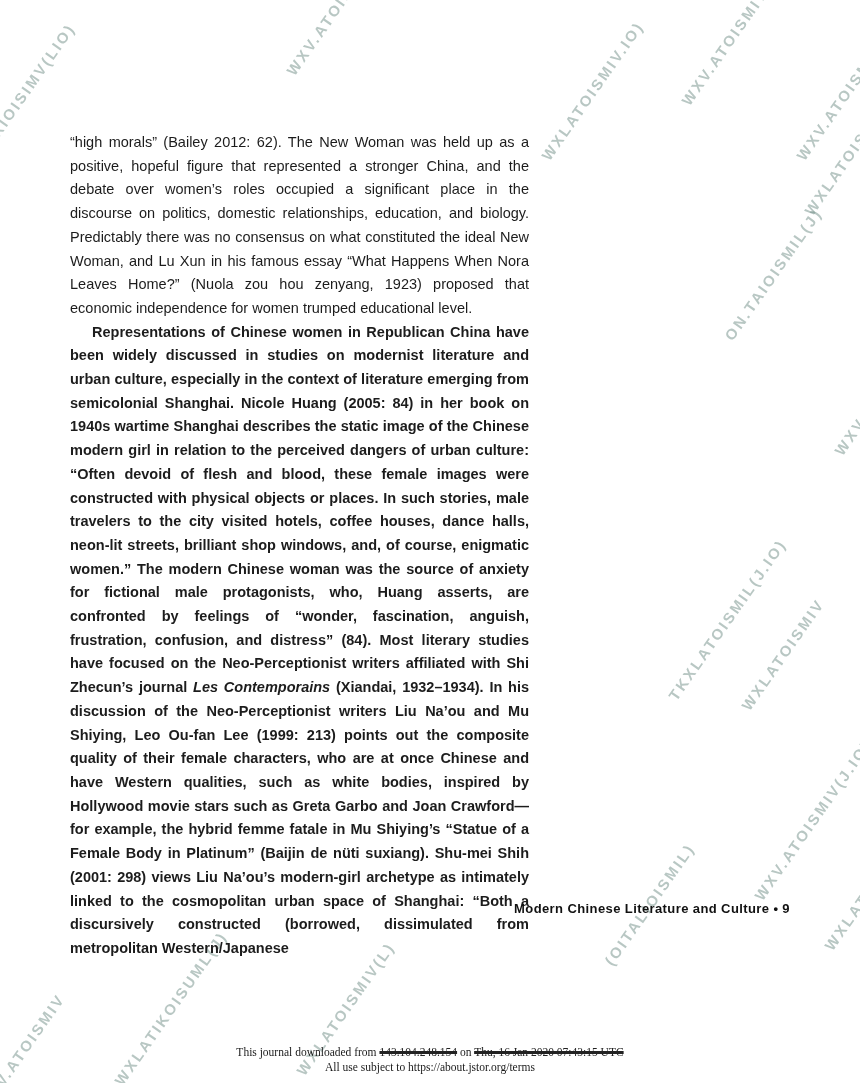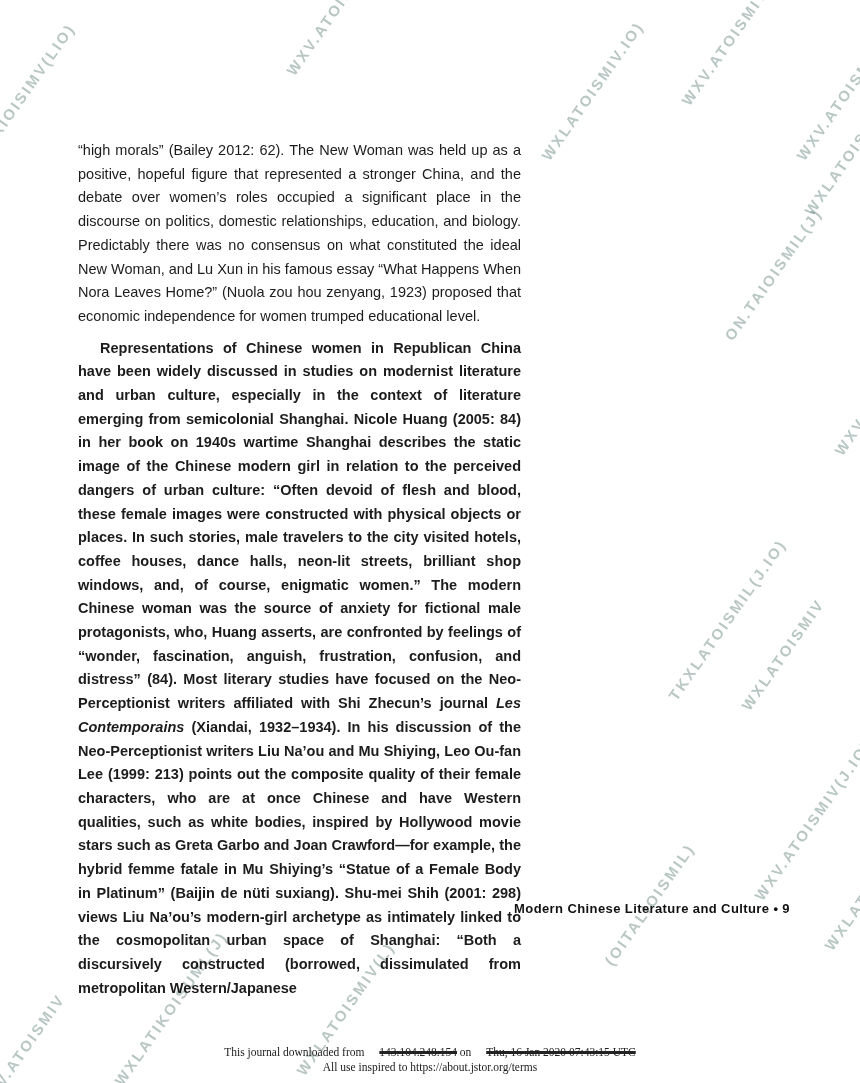--- a/index.html
+++ b/index.html
@@ -37,21 +37,21 @@
     position: absolute;
     left: 70px;
     top: 131px;
     width: 459px;
     font-family: "Liberation Sans", sans-serif;
     font-size: 14.5px;
     line-height: 23.7px;
     color: #1c1c1c;
     text-align: justify;
   }
-  .para { margin: 8px; }
+  .para { margin: 0; }
   .para.indent { text-indent: 22px; font-weight: bold; }
   .running-footer {
     position: absolute;
     left: 0;
     right: 70px;
     top: 901px;
     text-align: right;
     font-family: "Liberation Sans", sans-serif;
     font-weight: bold;
     font-size: 13px;
@@ -66,21 +66,20 @@
     text-align: center;
     font-family: "Liberation Serif", serif;
     font-size: 11.5px;
     line-height: 15px;
     color: #1a1a1a;
   }
   .redacted {
     text-decoration: line-through;
     text-decoration-thickness: 3px;
     color: #222222;
-    margin-left: 12px;
   }
 </style>
 </head>
 <body>
 
 <div class="page">
 
   <div class="watermark-layer">
       <div class="wm" style="left: -15px; top: 140px; color: rgb(109, 139, 132);">WXIOISIMV(LIO)</div>
       <div class="wm" style="left: 290px; top: 65px; color: rgb(109, 139, 132);">WXV.ATOISMIV(J)</div>
@@ -102,16 +101,16 @@
 
   <main class="text-block">
       <p class="para"><span>“high morals” (Bailey 2012: 62). The New Woman was held up as a positive, hopeful figure that represented a stronger China, and the debate over women’s roles occupied a significant place in the discourse on politics, domestic relationships, education, and biology. Predictably there was no consensus on what constituted the ideal New Woman, and Lu Xun in his famous essay “What Happens When Nora Leaves Home?” (Nuola zou hou zenyang, 1923) proposed that economic independence for women trumped educational level.</span></p>
       <p class="para indent"><span>Representations of Chinese women in Republican China have been widely discussed in studies on modernist literature and urban culture, especially in the context of literature emerging from semicolonial Shanghai. Nicole Huang (2005: 84) in her book on 1940s wartime Shanghai describes the static image of the Chinese modern girl in relation to the perceived dangers of urban culture: “Often devoid of flesh and blood, these female images were constructed with physical objects or places. In such stories, male travelers to the city visited hotels, coffee houses, dance halls, neon-lit streets, brilliant shop windows, and, of course, enigmatic women.” The modern Chinese woman was the source of anxiety for fictional male protagonists, who, Huang asserts, are confronted by feelings of “wonder, fascination, anguish, frustration, confusion, and distress” (84). Most literary studies have focused on the Neo-Perceptionist writers affiliated with Shi Zhecun’s journal </span><i>Les Contemporains</i><span> (Xiandai, 1932–1934). In his discussion of the Neo-Perceptionist writers Liu Na’ou and Mu Shiying, Leo Ou-fan Lee (1999: 213) points out the composite quality of their female characters, who are at once Chinese and have Western qualities, such as white bodies, inspired by Hollywood movie stars such as Greta Garbo and Joan Crawford—for example, the hybrid femme fatale in Mu Shiying’s “Statue of a Female Body in Platinum” (Baijin de nüti suxiang). Shu-mei Shih (2001: 298) views Liu Na’ou’s modern-girl archetype as intimately linked to the cosmopolitan urban space of Shanghai: “Both a discursively constructed (borrowed, dissimulated from metropolitan Western/Japanese</span></p>
     </main>
 
   <div class="running-footer">Modern Chinese Literature and Culture • 9</div>
 
   <div class="bottom-notice">
     <div class="dl-line"><span>This journal downloaded from </span><span class="redacted">143.104.248.154</span><span> on </span><span class="redacted">Thu, 16 Jan 2020 07:43:15 UTC</span></div>
-    <div class="terms-line">All use inspired to https://about.jstor.org/terms</div>
+    <div class="terms-line">All use subject to https://about.jstor.org/terms</div>
   </div>
 
 </div>
 
 </body></html>

